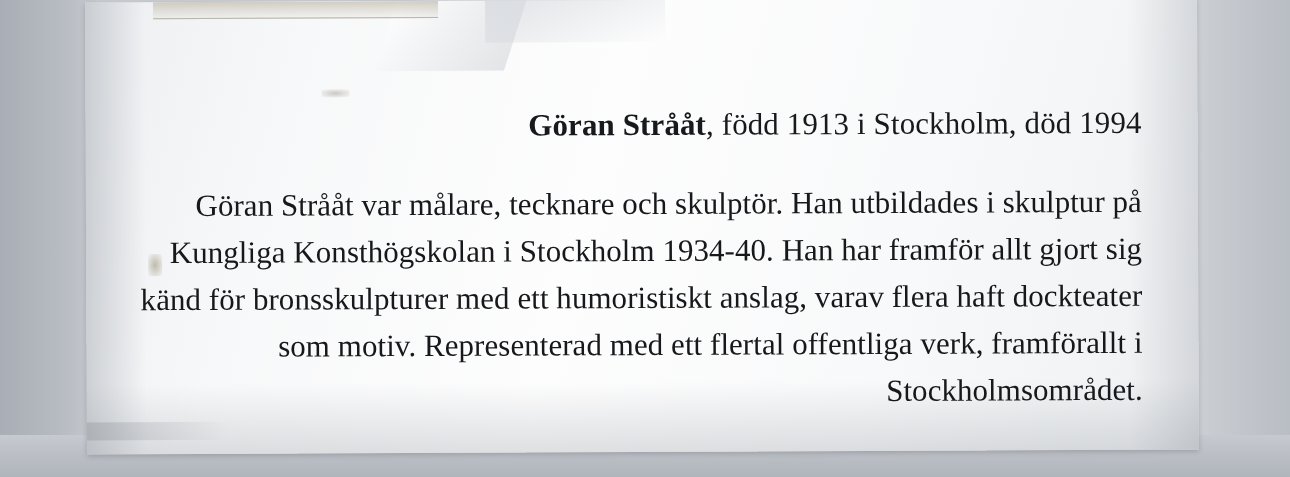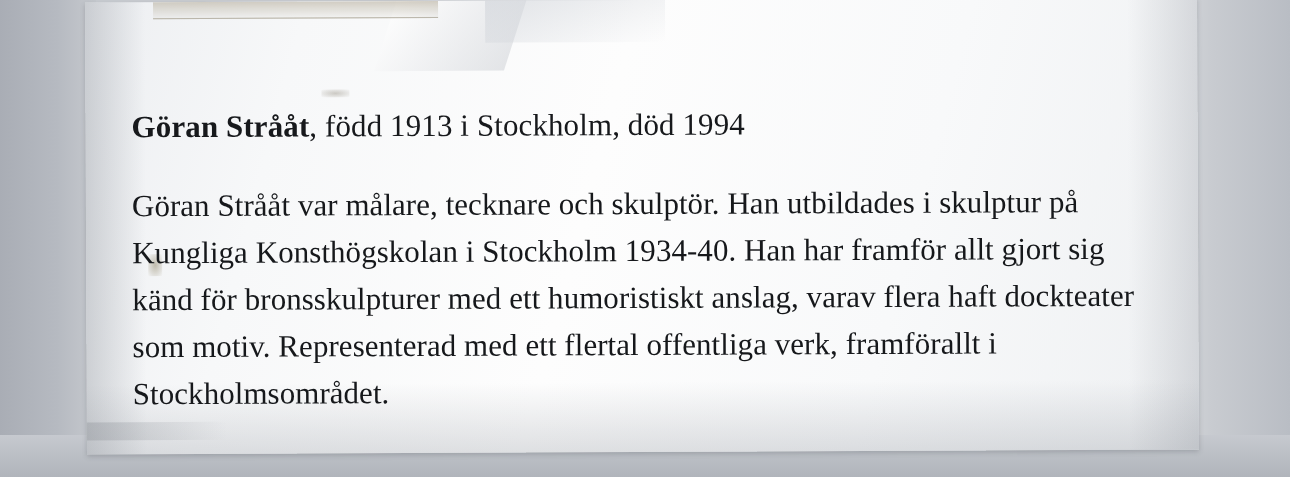--- a/index.html
+++ b/index.html
@@ -12,20 +12,21 @@
     overflow: hidden;
     background: #b9bcc2;
     font-family: "Liberation Serif", serif;
   }
 
   .scene {
     position: relative;
     width: 1290px;
     height: 477px;
     background: #c3c6cb;
+    text-align: right;
   }
 
   
   .bg-left {
     position: absolute;
     left: 0; top: 0;
     width: 96px; height: 477px;
     background: linear-gradient(to right, #a9adb5 0%, #b6bac1 60%, #c6c9ce 100%);
   }
   .bg-right {

